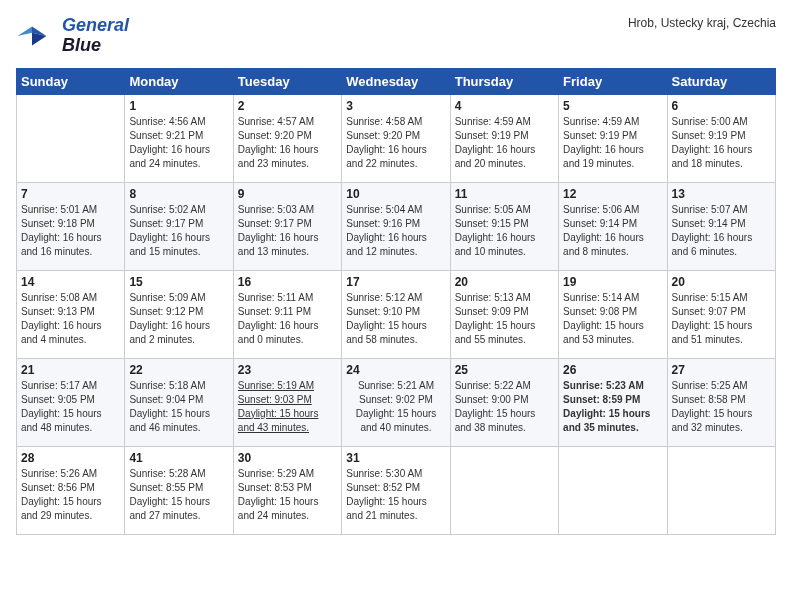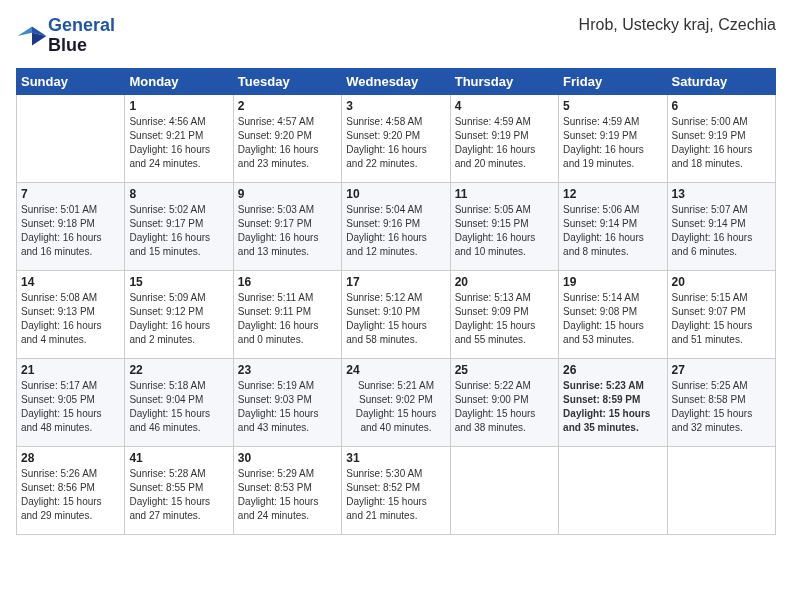--- a/index.html
+++ b/index.html
@@ -12,21 +12,22 @@
     }
     .header {
       display: flex;
       justify-content: space-between;
       align-items: flex-start;
       margin-bottom: 12px;
     }
     .logo {
       display: flex;
       align-items: center;
-      gap: 0;
+      gap: 14px;
+      font-style: italic;
     }
     .logo-text {
       font-size: 18px;
       font-weight: bold;
       color: #1a1a2e;
       line-height: 1.1;
     }
     .logo-text span {
       color: #2255aa;
     }
@@ -37,21 +38,21 @@
     .title-block {
       text-align: right;
     }
     .month-title {
       font-size: 36px;
       font-weight: bold;
       color: #1a1a2e;
       line-height: 1.1;
     }
     .location {
-      font-size: 16px;
+      font-size: 12px;
       color: #333;
     }
     table {
       width: 100%;
       border-collapse: collapse;
       table-layout: fixed;
     }
     thead th {
       background-color: #2255aa;
       color: #fff;
@@ -279,21 +280,21 @@
         </td>
         <td>
           <div class="cell-day">22</div>
           <div class="cell-info" style="white-space: pre-line;">Sunrise: 5:18 AM
 Sunset: 9:04 PM
 Daylight: 15 hours
 and 46 minutes.</div>
         </td>
         <td>
           <div class="cell-day">23</div>
-          <div class="cell-info" style="white-space: pre-line;">Sunrise: 5:19 AM
+          <div class="cell-info" style="white-space: pre-line; text-decoration: underline;">Sunrise: 5:19 AM
 Sunset: 9:03 PM
 Daylight: 15 hours
 and 43 minutes.</div>
         </td>
         <td>
           <div class="cell-day">24</div>
           <div class="cell-info" style="white-space: pre-line; text-align: center;">Sunrise: 5:21 AM
 Sunset: 9:02 PM
 Daylight: 15 hours
 and 40 minutes.</div>

